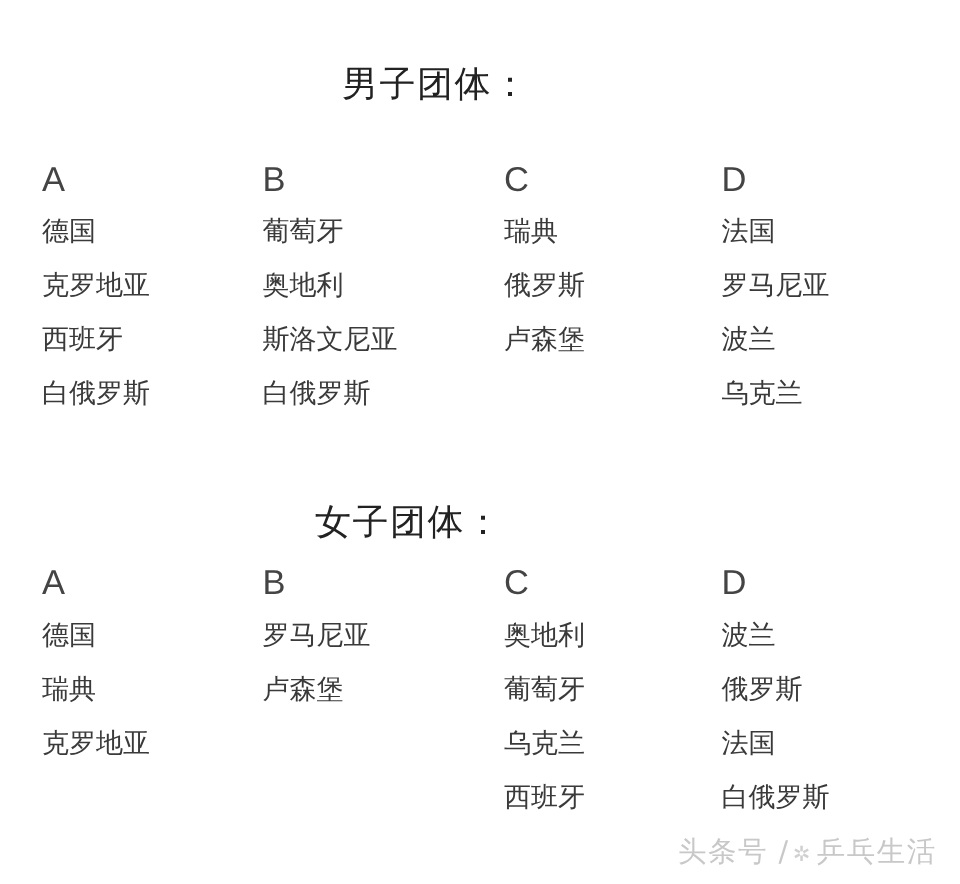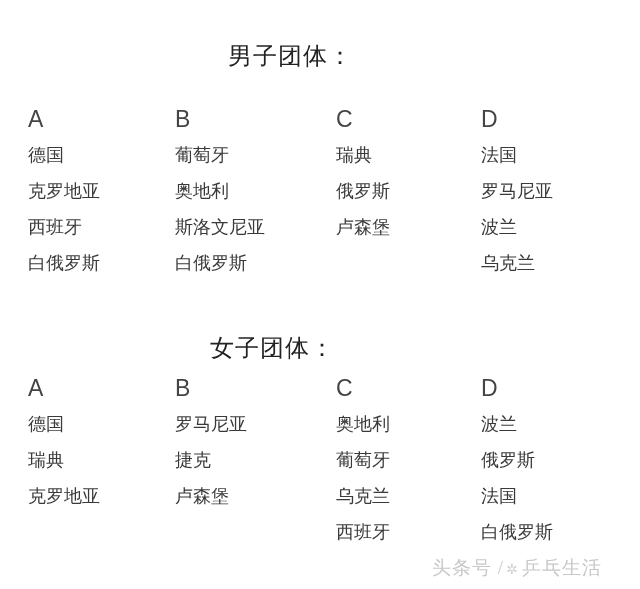--- a/index.html
+++ b/index.html
@@ -45,27 +45,26 @@
     }
     .colA { left: 28px; }
     .colB { left: 175px; }
     .colC { left: 336px; }
     .colD { left: 481px; }
     .grid-men .col { top: 101px; }
     .grid-women .col { top: 370px; }
 
     .watermark {
       position: absolute;
-      left: 432px;
+      left: 452px;
       top: 555px;
       font-size: 19px;
       color: #c8c8c8;
       white-space: nowrap;
       letter-spacing: 1px;
-      font-family: Liberation Serif, serif;
     }
     .watermark-logo {
       display: inline-block;
       width: 14px;
       height: 14px;
       margin: 0 2px;
       color: #d0d0d0;
       font-size: 14px;
     }
   </style>
@@ -109,21 +108,20 @@
 <div class="grid-women">
   <div class="col colA">
     <div class="cell head">A</div>
     <div class="cell">德国</div>
     <div class="cell">瑞典</div>
     <div class="cell">克罗地亚</div>
   </div>
   <div class="col colB">
     <div class="cell head">B</div>
     <div class="cell">罗马尼亚</div>
-    <div class="cell">捷克</div>
     <div class="cell">卢森堡</div>
   </div>
   <div class="col colC">
     <div class="cell head">C</div>
     <div class="cell">奥地利</div>
     <div class="cell">葡萄牙</div>
     <div class="cell">乌克兰</div>
     <div class="cell">西班牙</div>
   </div>
   <div class="col colD">

